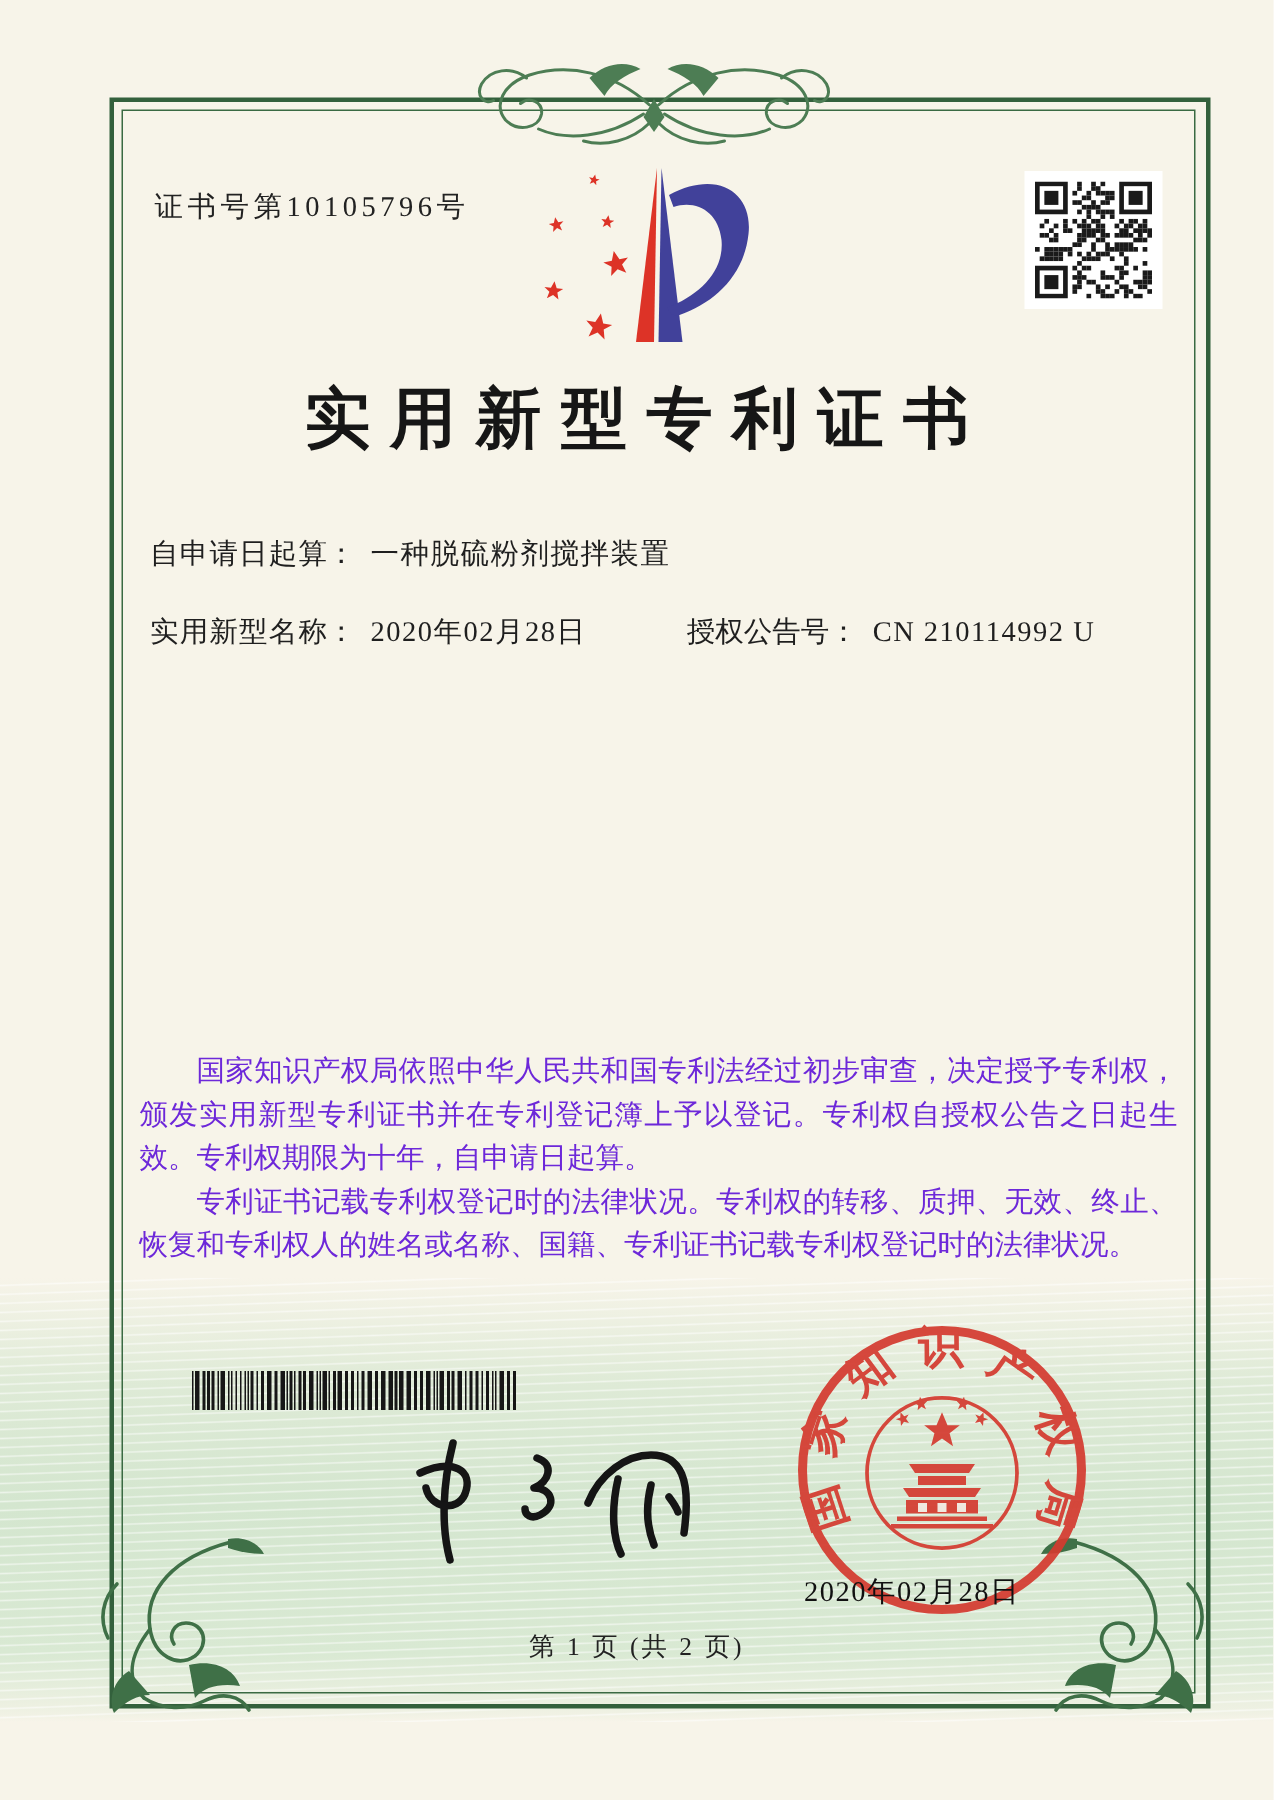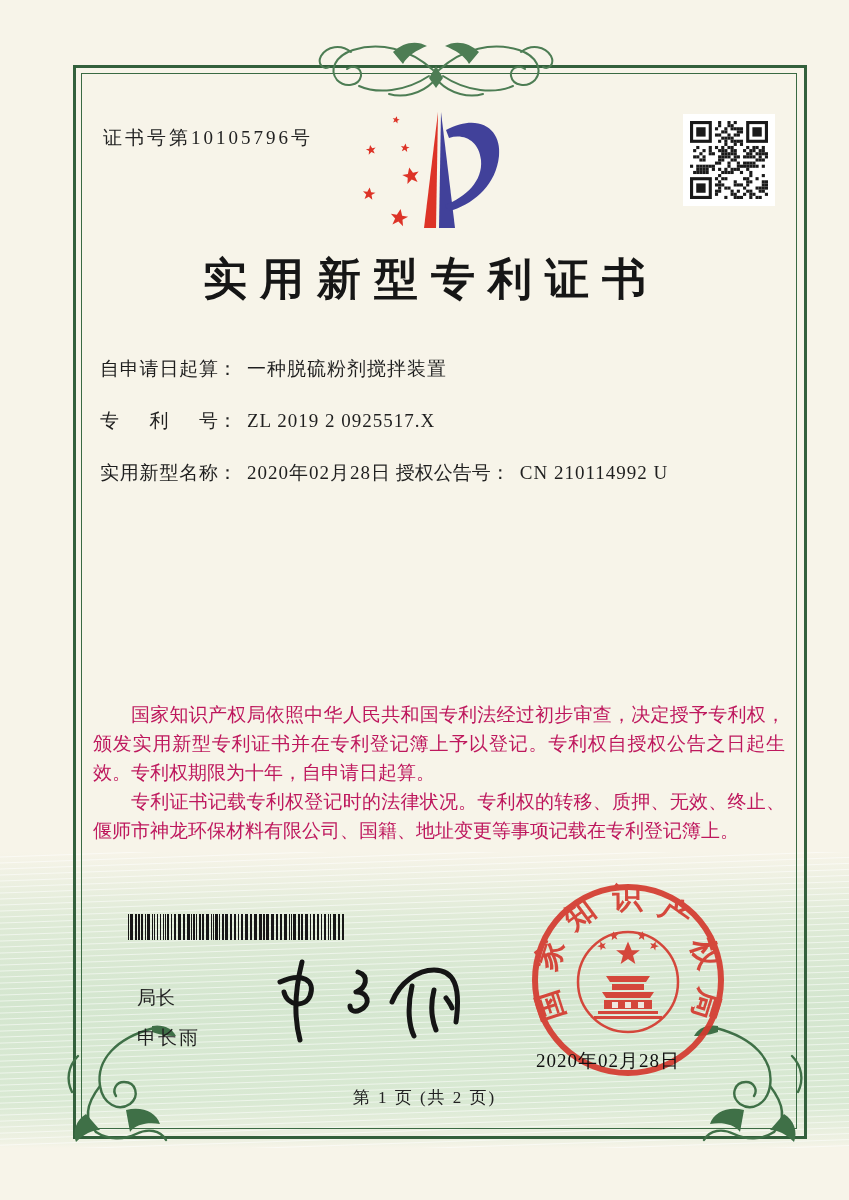--- a/index.html
+++ b/index.html
@@ -49,25 +49,25 @@
     text-align:center; font-size:44px; font-weight:bold;
     letter-spacing:13px; padding-left:13px; box-sizing:border-box; color:#161616;
   }
   .fields{ position:absolute; left:100px; top:356px; width:690px; }
   .field-row{ height:52px; font-size:19px; white-space:nowrap; }
   .field-label{
     display:inline-block; width:118px; text-align:justify; text-align-last:justify;
   }
   .field-colon{ display:inline-block; }
   .field-value{ margin-left:10px; letter-spacing:1px; }
-  .grant-row .g2{ }
+  .grant-row .g2{ margin-left:62px; }
   .grant-row .field-label2{ display:inline-block; }
   .body-text{
     position:absolute; left:93px; top:700px; width:692px;
-    font-size:19px; line-height:29px; text-align:justify; color:#be185d;
+    font-size:19px; line-height:29px; text-align:justify; color:#6d28d9;
   }
   .body-text p{ margin:0; text-indent:2em; }
   .barcode{
     position:absolute; left:128px; top:914px; width:218px; height:26px;
     display:flex; align-items:stretch;
   }
   .barcode span{ display:block; height:100%; }
   .signer{ position:absolute; left:137px; top:985px; font-size:19px; }
   .signer .line2{ margin-top:14px; letter-spacing:2px; }
   .signature{ position:absolute; left:250px; top:942px; }
@@ -377,36 +377,33 @@
         <rect x="6.24" y="62.400000000000006" width="9.36" height="9.36" fill="#1a1a1a"></rect>
       </svg>
   </div>
 
   <div class="title">实用新型专利证书</div>
 
   <div class="fields">
     <div class="field-row">
       <span class="field-label">自申请日起算</span><span class="field-colon">：</span><span class="field-value">一种脱硫粉剂搅拌装置</span>
     </div>
-    <div class="field-row">
-      <span class="field-label">专利号</span><span class="field-colon">：</span><span class="field-value">ZL 2019 2 0925517.X</span>
-    </div>
     <div class="field-row grant-row">
       <span class="g1">
         <span class="field-label">实用新型名称</span><span>：</span><span class="field-value">2020年02月28日</span>
       </span>
       <span class="g2">
         <span class="field-label2">授权公告号</span><span>：</span><span class="field-value">CN 210114992 U</span>
       </span>
     </div>
   </div>
 
   <div class="body-text">
     <p>国家知识产权局依照中华人民共和国专利法经过初步审查，决定授予专利权，颁发实用新型专利证书并在专利登记簿上予以登记。专利权自授权公告之日起生效。专利权期限为十年，自申请日起算。</p>
-    <p>专利证书记载专利权登记时的法律状况。专利权的转移、质押、无效、终止、偃师市神龙环保材料有限公司、国籍、地址变更等事项记载在专利登记簿上。</p>
+    <p>专利证书记载专利权登记时的法律状况。专利权的转移、质押、无效、终止、恢复和专利权人的姓名或名称、国籍、专利证书记载专利权登记时的法律状况。</p>
   </div>
 
   <div class="barcode" id="barcode">
       <span style="width: 1px; background: rgb(22, 22, 22); margin-right: 1px;"></span>
       <span style="width: 3px; background: rgb(22, 22, 22); margin-right: 2px;"></span>
       <span style="width: 2px; background: rgb(22, 22, 22); margin-right: 1px;"></span>
       <span style="width: 2px; background: rgb(22, 22, 22); margin-right: 1px;"></span>
       <span style="width: 2px; background: rgb(22, 22, 22); margin-right: 2px;"></span>
       <span style="width: 1px; background: rgb(22, 22, 22); margin-right: 1px;"></span>
       <span style="width: 3px; background: rgb(22, 22, 22); margin-right: 2px;"></span>
@@ -459,24 +456,20 @@
       <span style="width: 2px; background: rgb(22, 22, 22); margin-right: 2px;"></span>
       <span style="width: 1px; background: rgb(22, 22, 22); margin-right: 2px;"></span>
       <span style="width: 2px; background: rgb(22, 22, 22); margin-right: 2px;"></span>
       <span style="width: 1px; background: rgb(22, 22, 22); margin-right: 1px;"></span>
       <span style="width: 1px; background: rgb(22, 22, 22); margin-right: 2px;"></span>
       <span style="width: 3px; background: rgb(22, 22, 22); margin-right: 2px;"></span>
       <span style="width: 2px; background: rgb(22, 22, 22); margin-right: 2px;"></span>
       <span style="width: 2px; background: rgb(22, 22, 22); margin-right: 2px;"></span>
     </div>
 
-  <div class="signer">
-    <div>局长</div>
-    <div class="line2">申长雨</div>
-  </div>
 
   <svg class="signature" width="220" height="112" viewBox="0 0 220 112">
     <g fill="none" stroke="#151515" stroke-width="5" stroke-linecap="round" stroke-linejoin="round">
       <path d="M52,20 C45,48 44,76 50,98"></path>
       <path d="M30,40 C52,30 66,38 60,54 C55,66 37,64 34,50"></path>
       <path d="M108,30 C120,34 116,46 106,50 C118,50 122,62 110,68 C104,71 100,68 100,64"></path>
       <path d="M142,60 C150,40 168,28 184,28 C204,28 211,44 206,80"></path>
       <path d="M162,44 C157,66 159,84 164,94"></path>
       <path d="M184,48 C180,64 182,78 186,88"></path>
       <path d="M196,56 C199,60 201,63 202,66"></path>

